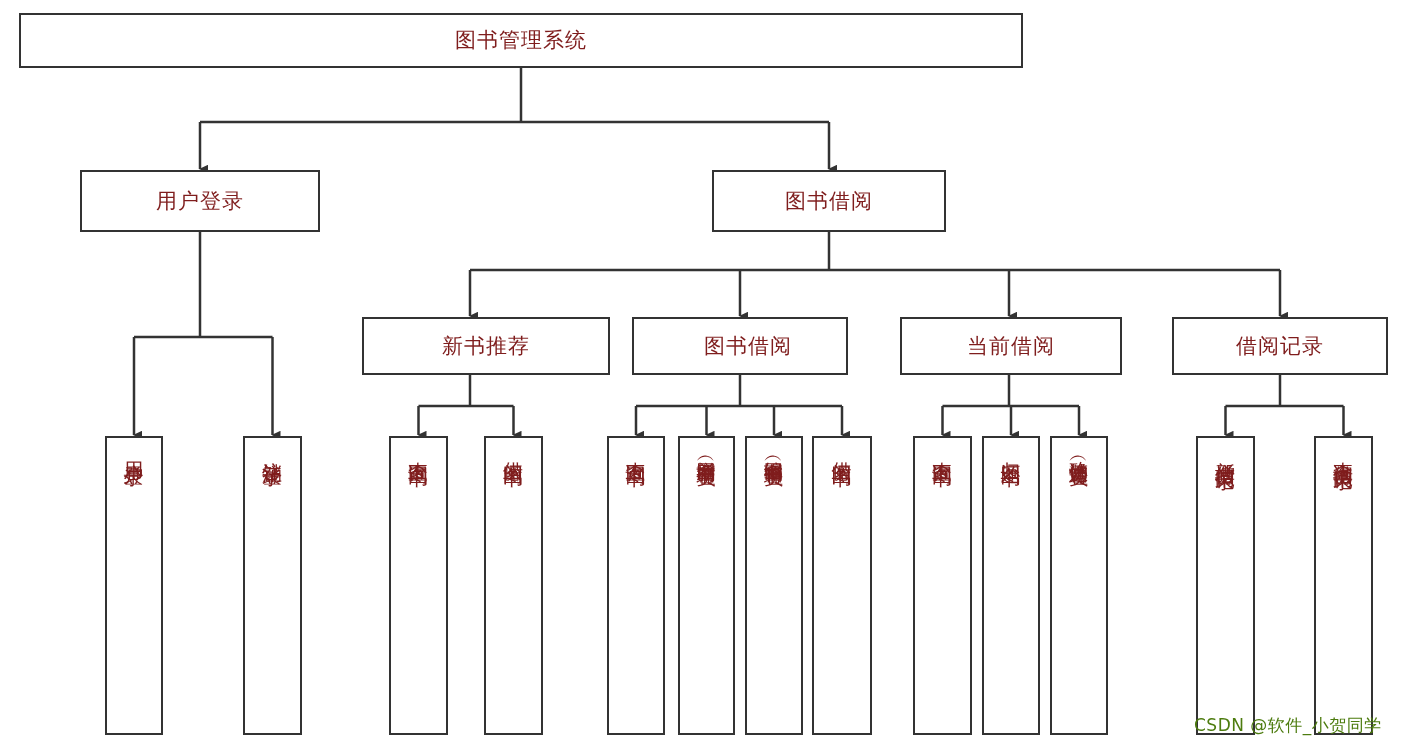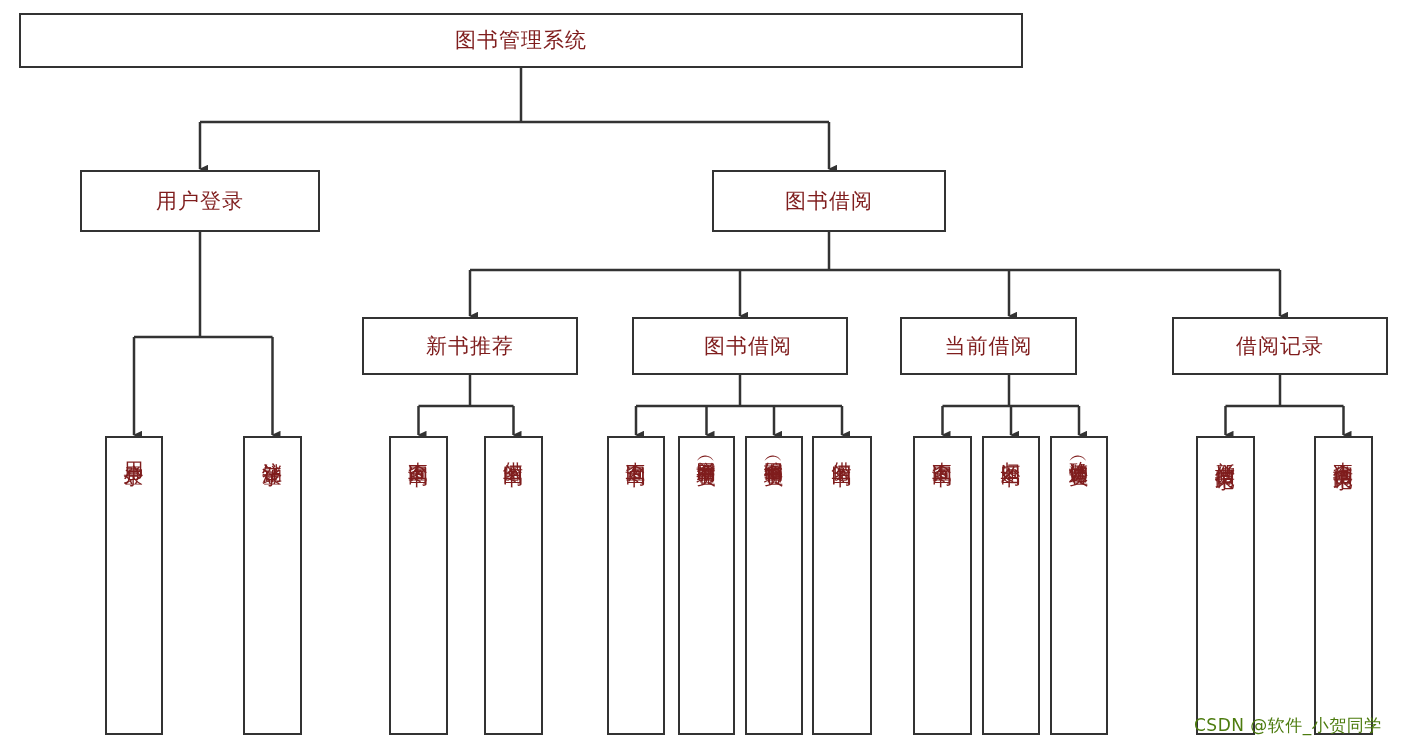--- a/index.html
+++ b/index.html
@@ -120,27 +120,27 @@
   <div id="nodes-layer">
       <div class="node root" style="left: 19px; top: 13px; width: 1004px; height: 55px;">
         <span class="node-label">图书管理系统</span>
       </div>
       <div class="node level1" style="left: 80px; top: 170px; width: 240px; height: 62px;">
         <span class="node-label">用户登录</span>
       </div>
       <div class="node level1" style="left: 712px; top: 170px; width: 234px; height: 62px;">
         <span class="node-label">图书借阅</span>
       </div>
-      <div class="node level2" style="left: 362px; top: 317px; width: 216px; height: 58px;">
+      <div class="node level2" style="left: 362px; top: 317px; width: 248px; height: 58px;">
         <span class="node-label">新书推荐</span>
       </div>
       <div class="node level2" style="left: 632px; top: 317px; width: 216px; height: 58px; padding-left: 16px;">
         <span class="node-label">图书借阅</span>
       </div>
-      <div class="node level2" style="left: 900px; top: 317px; width: 177px; height: 58px;">
+      <div class="node level2" style="left: 900px; top: 317px; width: 222px; height: 58px;">
         <span class="node-label">当前借阅</span>
       </div>
       <div class="node level2" style="left: 1172px; top: 317px; width: 216px; height: 58px; text-align: right;">
         <span class="node-label">借阅记录</span>
       </div>
       <div class="node leaf" style="left: 105px; top: 436px; width: 58px; height: 299px;">
         <span class="node-label">用户登录</span>
       </div>
       <div class="node leaf" style="left: 243px; top: 436px; width: 59px; height: 299px;">
         <span class="node-label">注销登录</span>

